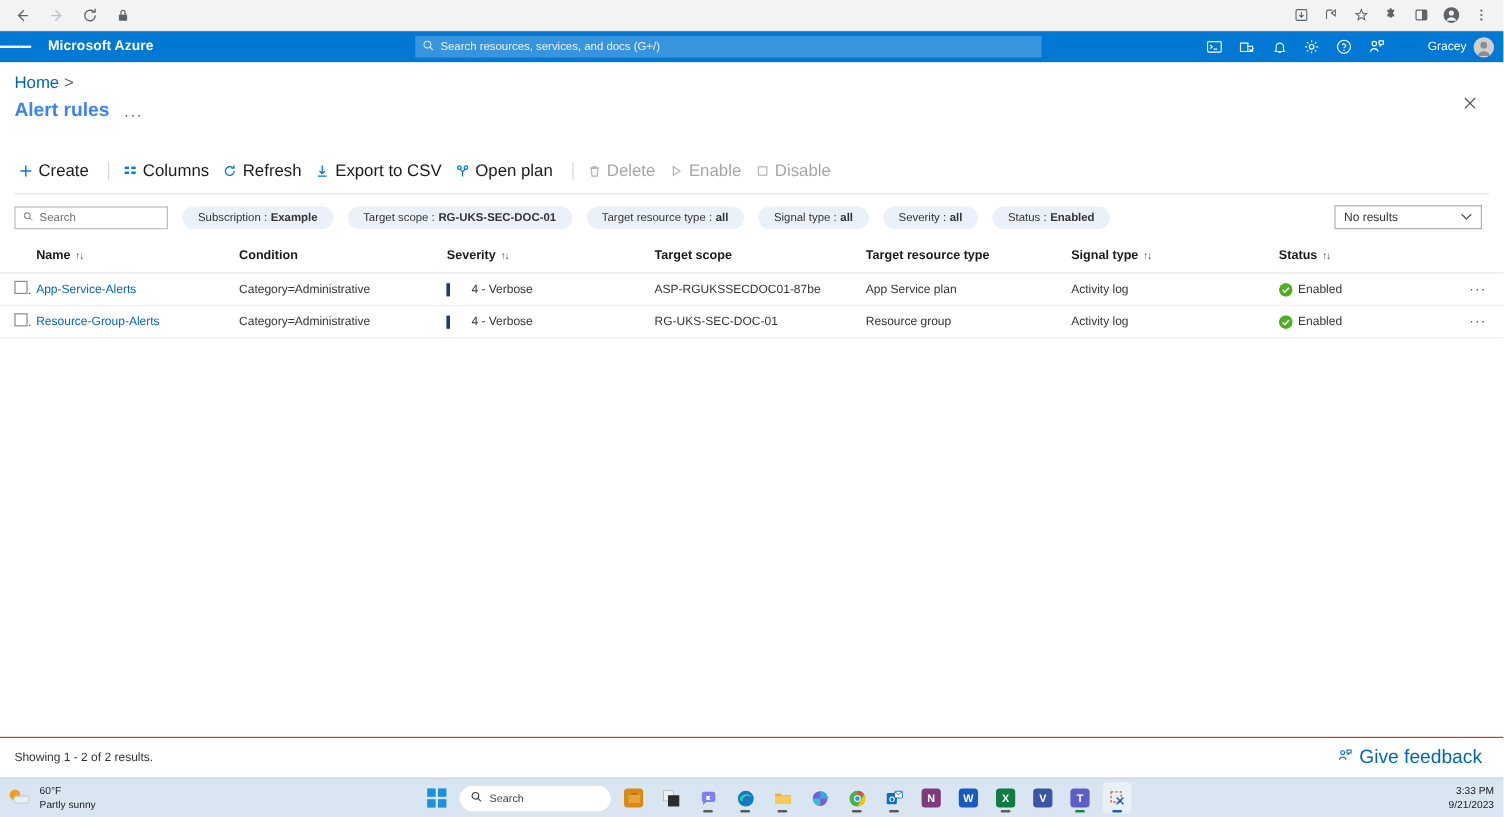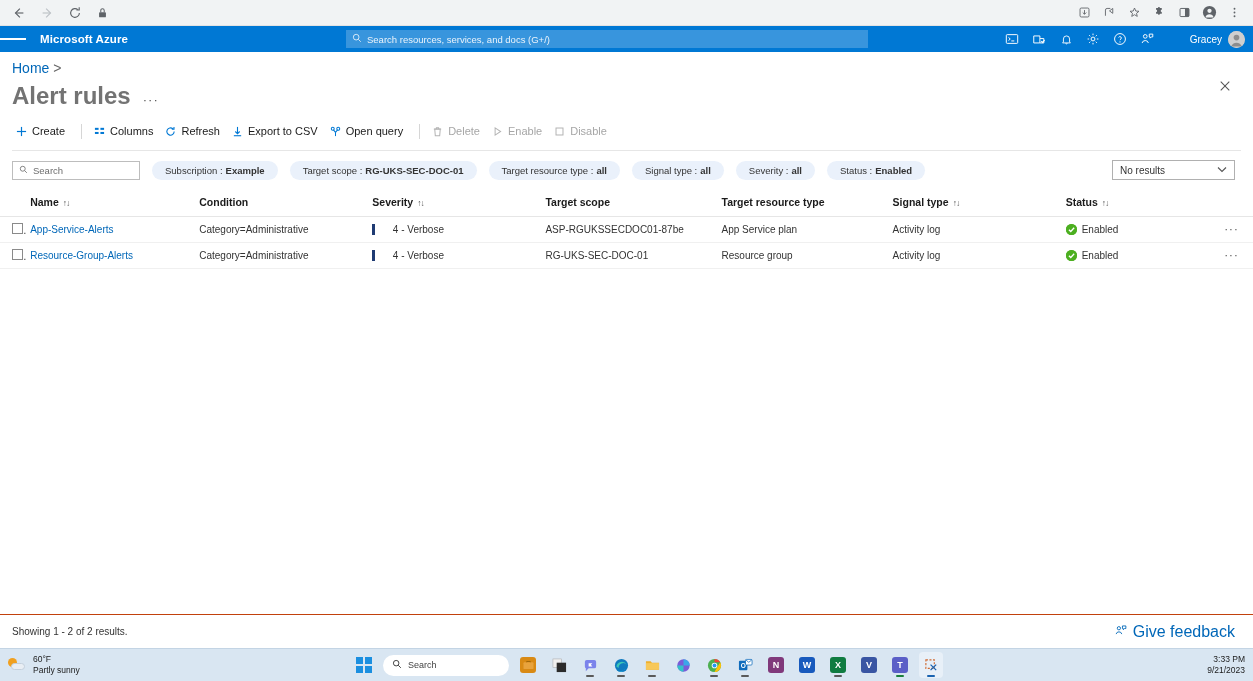--- a/index.html
+++ b/index.html
@@ -56,29 +56,29 @@
   .az-user-name { font-size: 10px; }
   .avatar {
     width: 17px; height: 17px; border-radius: 50%; background: #c8c8c8;
     display:flex; align-items:flex-end; justify-content:center; overflow:hidden;
   }
   
   .page { position: relative; background: #fff; height: 596px; }
   .breadcrumb { padding: 8px 20px 0 12px; font-size: 14px; color: #0067b8; }
   .breadcrumb .sep { color: #666; margin-left: 4px; }
   .title-row { display: flex; align-items: center; padding: 6px 12px 0 12px; }
-  .page-title { font-size: 24px; font-weight: 600; color: #737373; }
+  .page-title { font-size: 16px; font-weight: 600; color: #3b82f6; }
   .title-ellipsis { margin-left: 12px; color: #555; font-size: 13px; letter-spacing:1px; margin-top:6px;}
   .close-x {
     position: absolute; right: 18px; top: 24px; font-size: 14px; color: #555;
     width: 20px; height: 20px; display: flex; align-items: center; justify-content: center;
   }
   .toolbar {
-    display: flex; align-items: center; gap: 0; margin-top: 8px;
-    padding: 0 10px 0 12px; height: 26px; font-size: 11px; color: #1b1b1b;
+    display: flex; align-items: center; gap: 0; margin-top: 26px;
+    padding: 0 10px 0 12px; height: 26px; font-size: 14px; color: #1b1b1b;
   }
   .tb-item { display: flex; align-items: center; gap: 5px; padding: 3px 8px 3px 4px; white-space: nowrap; }
   .tb-item.disabled { color: #a6a6a6; }
   .tb-ico { color: #0078d4; font-size: 11px; display:flex; align-items:center;}
   .tb-item.disabled .tb-ico { color: #b4b4b4; }
   .tb-sep { width: 1px; height: 15px; background: #d6d6d6; margin: 0 8px; }
   .divider { height: 1px; background: #e6e6e6; margin: 6px 12px 0 12px; }
   
   .filters { display: flex; align-items: center; padding: 10px 12px 0 12px; position: relative; }
   .search-box {
@@ -384,21 +384,21 @@
     </div>
     <div class="tb-item">
       <span class="tb-ico">
         <svg width="11" height="11" viewBox="0 0 12 12">
             <circle cx="3" cy="3" r="1.6" fill="none" stroke="#0078d4" stroke-width="1.1"></circle>
             <circle cx="9" cy="3" r="1.6" fill="none" stroke="#0078d4" stroke-width="1.1"></circle>
             <path d="M3.8 4.3 L6 7 L8.2 4.3" fill="none" stroke="#0078d4" stroke-width="1.1"></path>
             <line x1="6" y1="7" x2="6" y2="11" stroke="#0078d4" stroke-width="1.1"></line>
           </svg>
       </span>
-      <span>Open query</span>
+      <span>Open plan</span>
     </div>
     <div class="tb-sep"></div>
     <div class="tb-item disabled">
       <span class="tb-ico">
         <svg width="11" height="11" viewBox="0 0 12 12">
             <path d="M3 3.4 h6 l-.6 7.2 h-4.8 Z" fill="none" stroke="#b4b4b4" stroke-width="1.1"></path>
             <line x1="2" y1="3.4" x2="10" y2="3.4" stroke="#b4b4b4" stroke-width="1.1"></line>
             <path d="M4.8 3.2 V2 h2.4 v1.2" fill="none" stroke="#b4b4b4" stroke-width="1.1"></path>
           </svg>
       </span>

